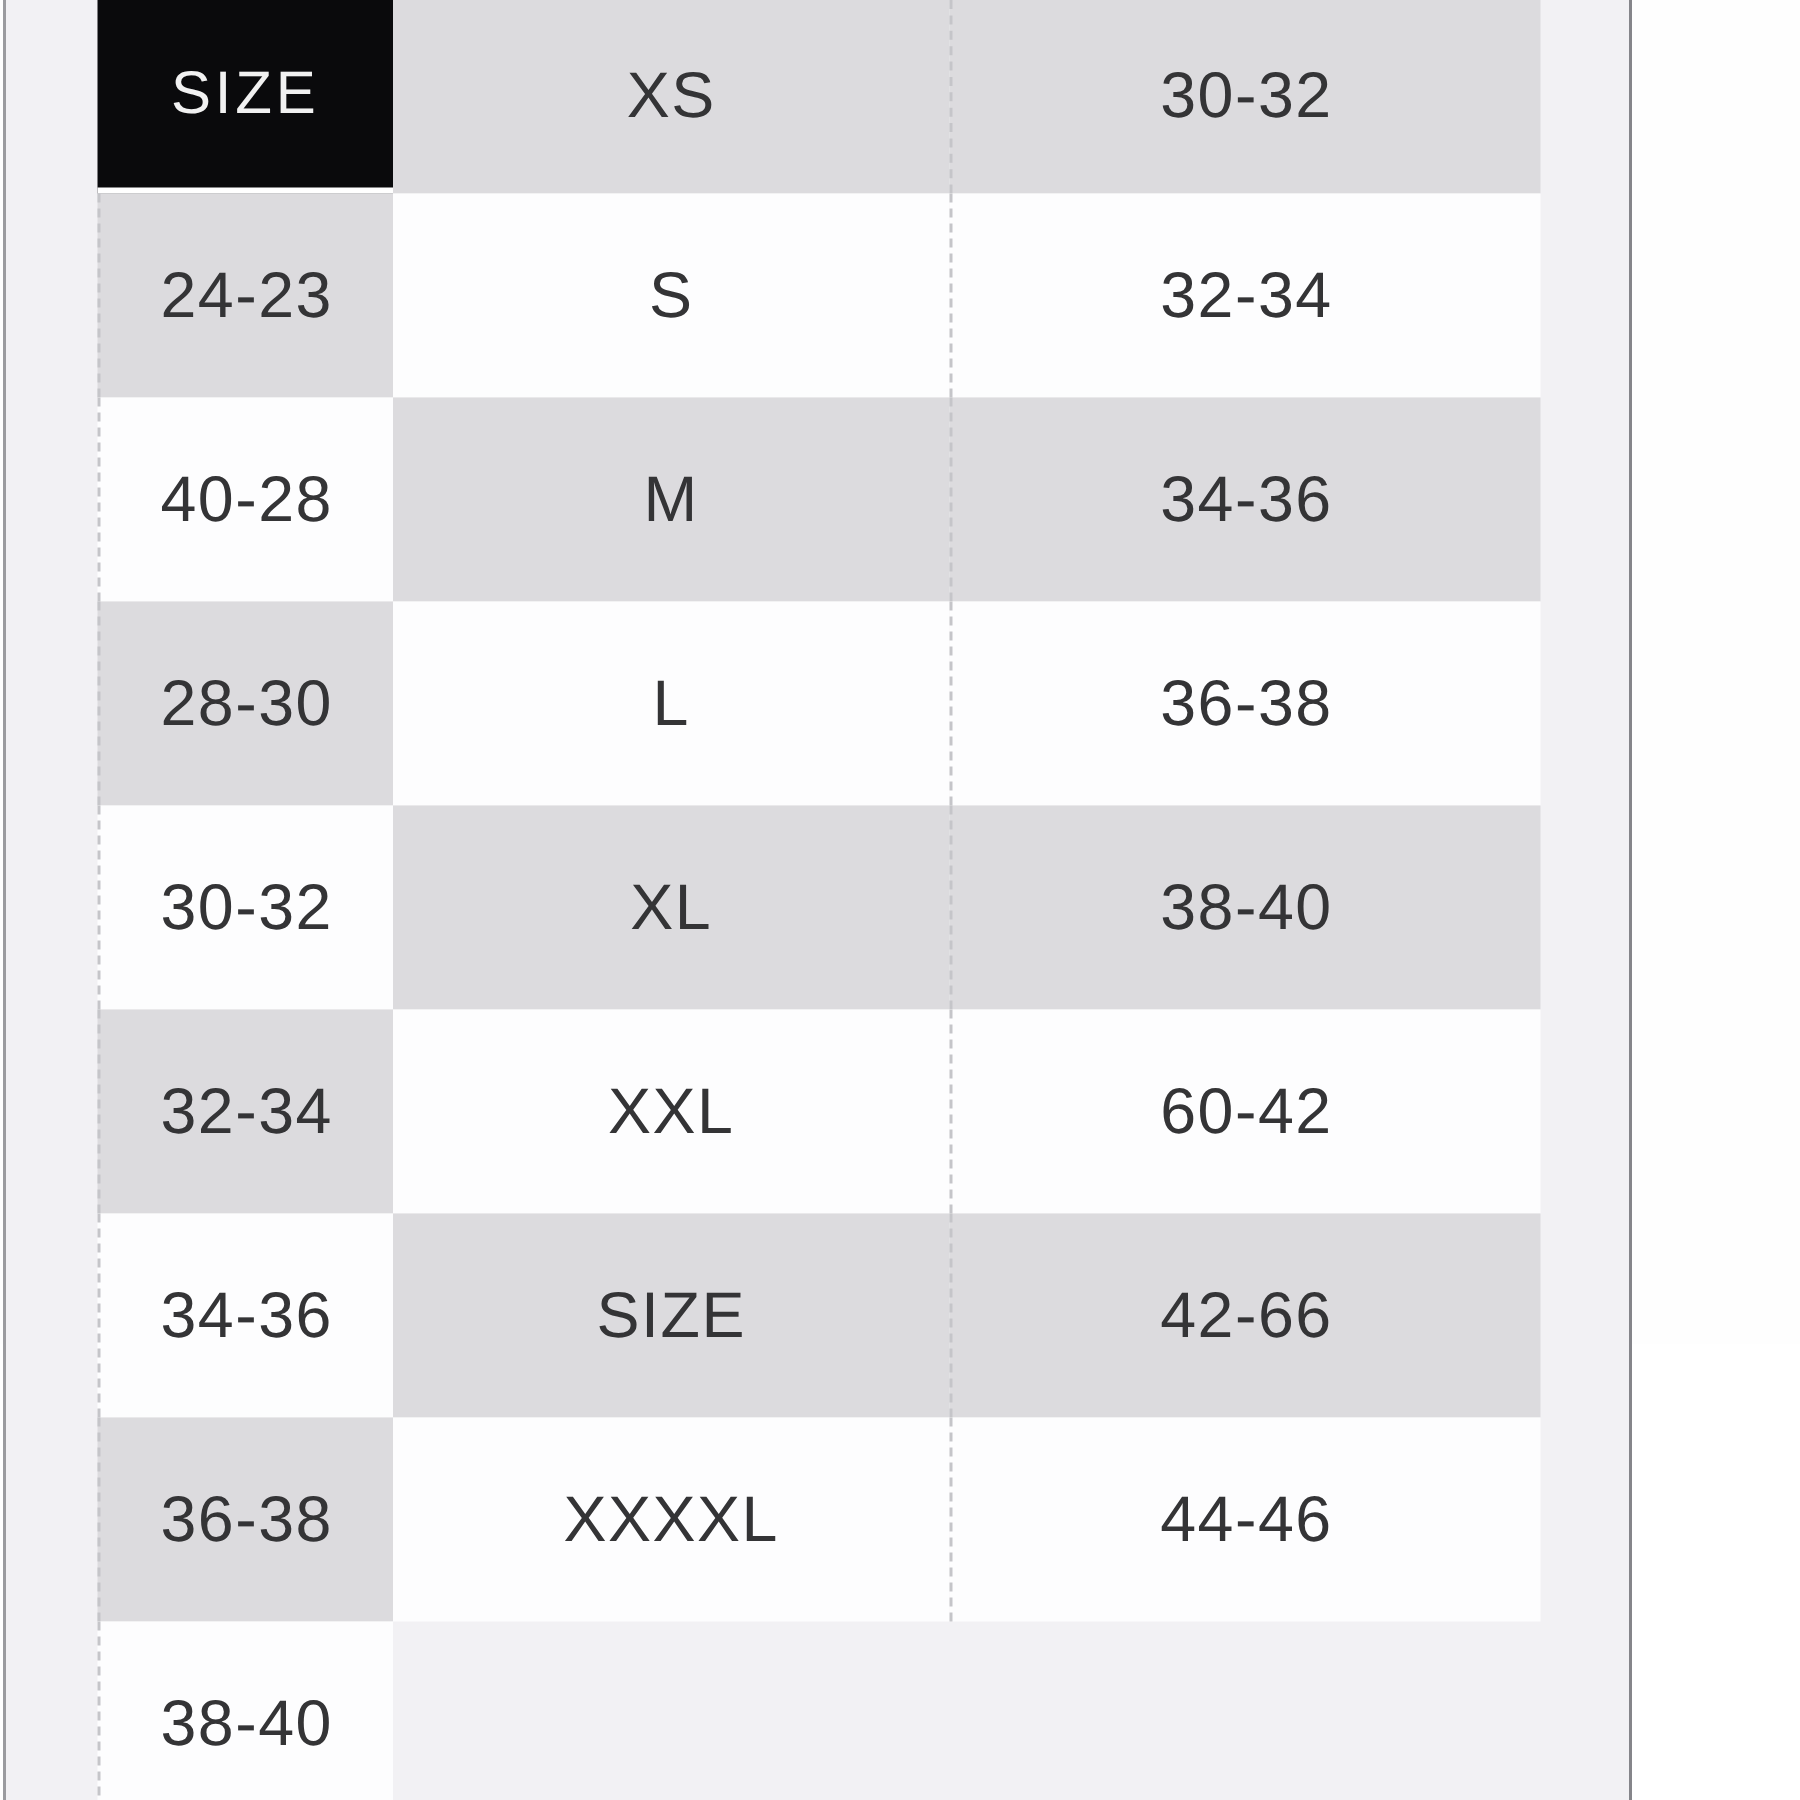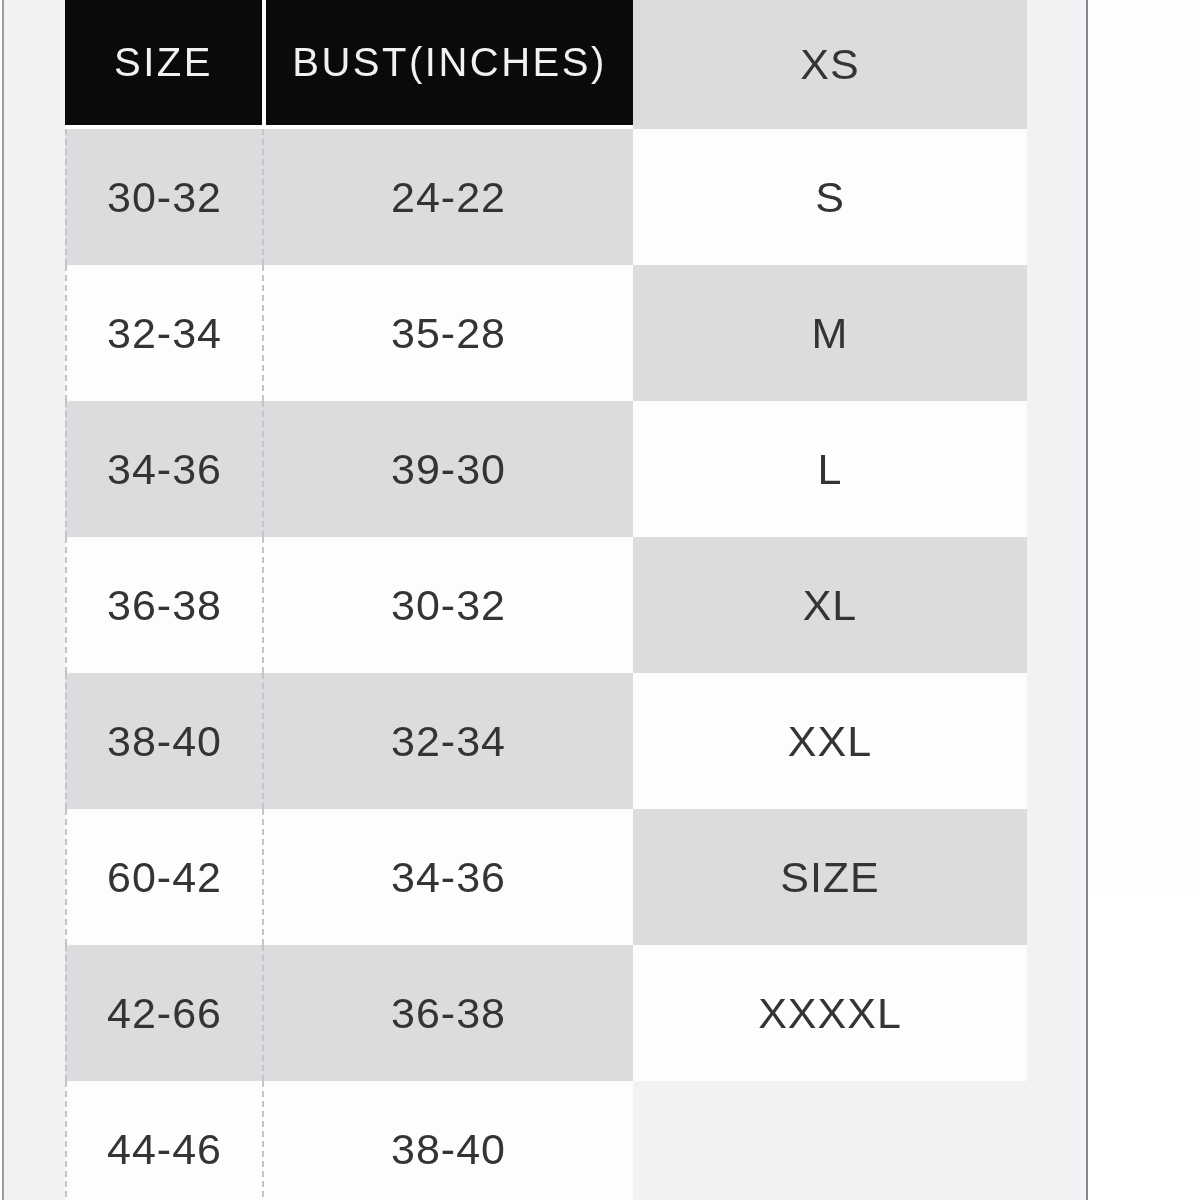--- a/index.html
+++ b/index.html
@@ -47,38 +47,37 @@
   .row.plain .cell { background: #fdfdfe; }
 </style>
 </head>
 <body>
 
 <div class="page">
   <div class="frame"></div>
 
   <div class="size-table" id="size-table">
     <div class="hcell c1">SIZE</div>
-    <div class="hcell c2">BUST(INCHES)</div>
 
     <div class="row shade" style="display: contents;">
       <div class="cell c1">XS</div>
       <div class="cell c2">30-32</div>
-      <div class="cell c3">24-22</div>
+      <div class="cell c3">24-23</div>
     </div>
 
     <div class="row plain" style="display: contents;">
       <div class="cell c1">S</div>
       <div class="cell c2">32-34</div>
-      <div class="cell c3">35-28</div>
+      <div class="cell c3">40-28</div>
     </div>
 
     <div class="row shade" style="display: contents;">
       <div class="cell c1">M</div>
       <div class="cell c2">34-36</div>
-      <div class="cell c3">39-30</div>
+      <div class="cell c3">28-30</div>
     </div>
 
     <div class="row plain" style="display: contents;">
       <div class="cell c1">L</div>
       <div class="cell c2">36-38</div>
       <div class="cell c3">30-32</div>
     </div>
 
     <div class="row shade" style="display: contents;">
       <div class="cell c1">XL</div>

